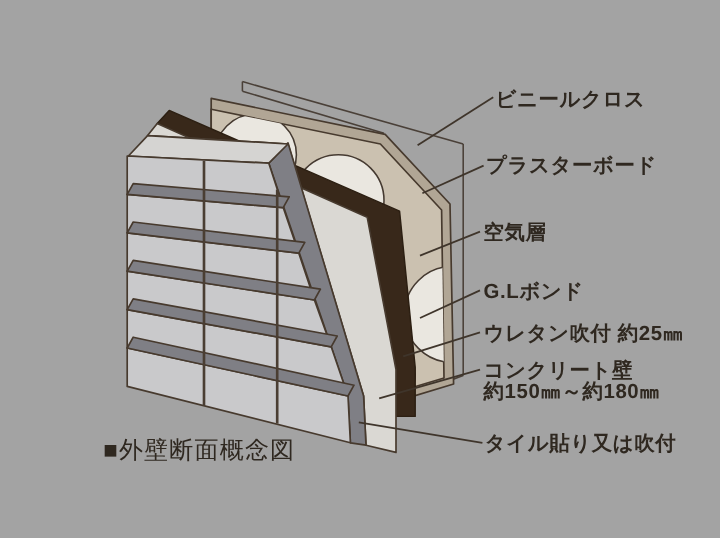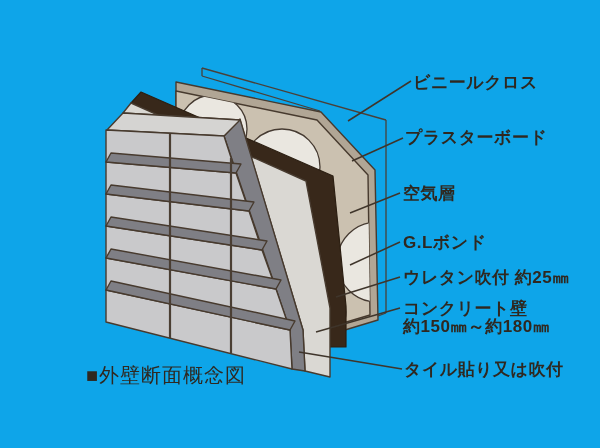--- a/index.html
+++ b/index.html
@@ -1,16 +1,16 @@
 <!DOCTYPE html>
 <html><head>
 <meta charset="utf-8">
 <style>
   html,body{margin:0;padding:0;background:#ffffff;}
-  .stage{position:relative;width:600px;height:448px;background:#0ea5e9;overflow:hidden;}
+  .stage{position:relative;width:600px;height:448px;background:#a3a3a3;overflow:hidden;}
   svg{display:block;}
   .lbl{font-family:"Liberation Sans","DejaVu Sans",sans-serif;font-weight:bold;font-size:17px;letter-spacing:0.5px;}
   .cap{font-family:"Liberation Serif","DejaVu Serif",serif;font-weight:normal;font-size:20px;letter-spacing:1px;}
 </style>
 </head>
 <body>
 
 <div class="stage">
 <svg width="600" height="448" viewBox="0 0 600 448">
 

